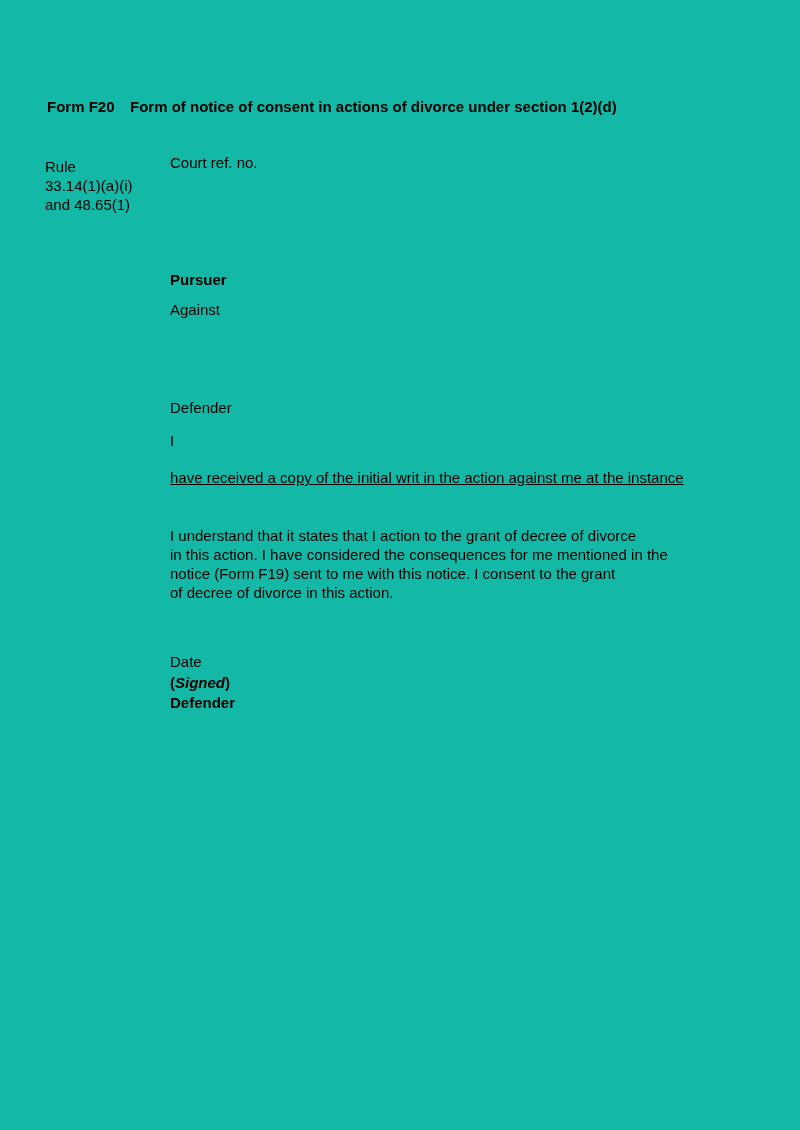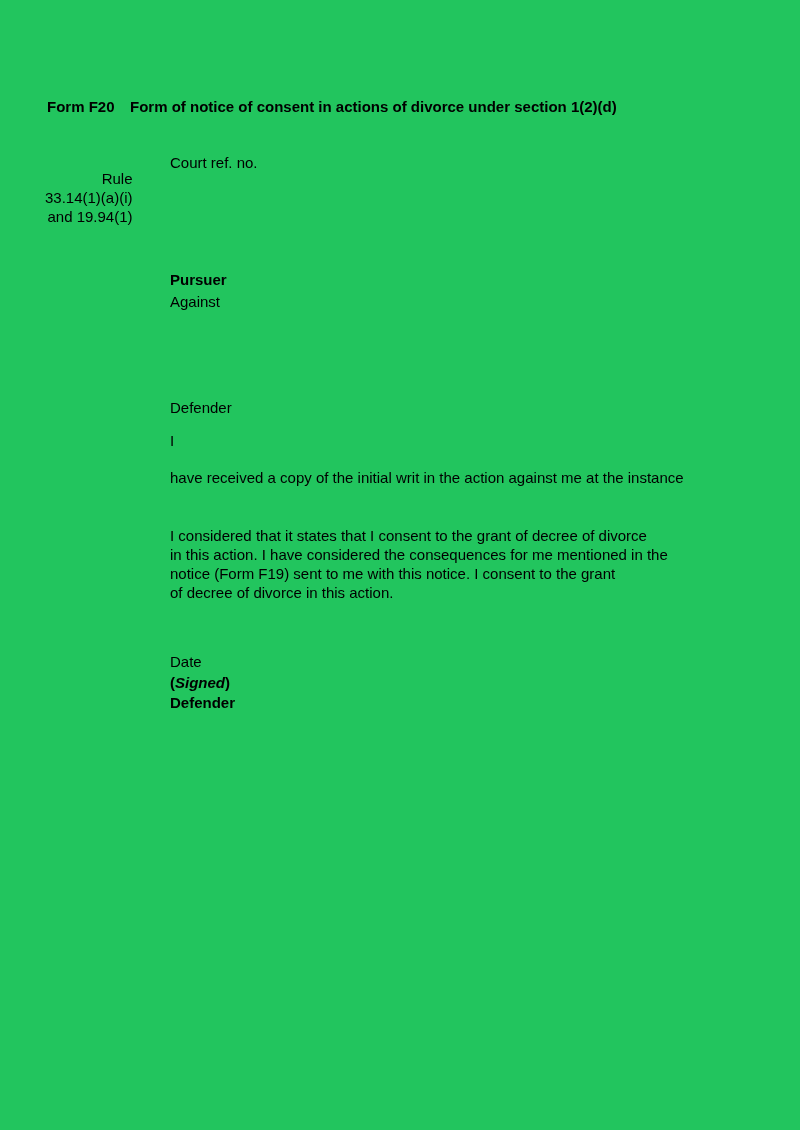--- a/index.html
+++ b/index.html
@@ -4,91 +4,90 @@
 <style>
   html, body {
     margin: 0;
     padding: 0;
     background: #ffffff;
   }
   .page {
     position: relative;
     width: 800px;
     height: 1130px;
-    background: #22c55e;
+    background: #14b8a6;
     color: #000000;
     font-family: "Liberation Sans", "DejaVu Sans", sans-serif;
     font-size: 15px;
     line-height: 19px;
     overflow: hidden;
   }
   .abs { position: absolute; }
   .bold { font-weight: bold; }
   .form-label {
     left: 47px;
     top: 97px;
   }
   .doc-title {
     left: 130px;
     top: 97px;
     width: 670px;
     text-align: left;
   }
   .rule-ref {
     left: 45px;
-    top: 169px;
-    text-align: right;
+    top: 157px;
   }
   .court-ref {
     left: 170px;
     top: 153px;
   }
   .pursuer-label   { left: 170px; top: 270px; font-weight: bold; }
-  .against-label   { left: 170px; top: 292px; text-align: right; }
+  .against-label   { left: 170px; top: 300px; text-align: right; }
   .defender-label  { left: 170px; top: 398px; }
   .declarant       { left: 170px; top: 431px; }
-  .para1           { left: 170px; top: 468px; width: 580px; }
+  .para1           { left: 170px; top: 468px; width: 580px; text-decoration: underline; }
   .para2           { left: 170px; top: 526px; width: 580px; }
   .date-label      { left: 170px; top: 616px; margin-top: 36px; }
   .signed-block    { left: 170px; top: 673px; line-height: 19.5px; font-weight: bold; }
   .italic { font-style: italic; }
 </style>
 </head>
 <body>
 
 <div class="page">
 
   <div class="abs form-label bold">Form F20</div>
 
   <div class="abs doc-title bold">
     <div>Form of notice of consent in actions of divorce under section 1(2)(d)</div>
   </div>
 
   <div class="abs rule-ref">
     <div>Rule</div>
     <div>33.14(1)(a)(i)</div>
-    <div>and 19.94(1)</div>
+    <div>and 48.65(1)</div>
   </div>
 
   <div class="abs court-ref">Court ref. no.</div>
 
   <div class="abs pursuer-label">Pursuer</div>
 
   <div class="abs against-label">Against</div>
 
   <div class="abs defender-label">Defender</div>
 
   <div class="abs declarant">I</div>
 
   <div class="abs para1">
     <div>have received a copy of the initial writ in the action against me at the instance</div>
   </div>
 
   <div class="abs para2">
-    <div>I considered that it states that I consent to the grant of decree of divorce</div>
+    <div>I understand that it states that I action to the grant of decree of divorce</div>
     <div>in this action. I have considered the consequences for me mentioned in the</div>
     <div>notice (Form F19) sent to me with this notice. I consent to the grant</div>
     <div>of decree of divorce in this action.</div>
   </div>
 
   <div class="abs date-label">Date</div>
 
   <div class="abs signed-block">
     <div>
       <span>(</span><span class="italic">Signed</span><span>)</span>

